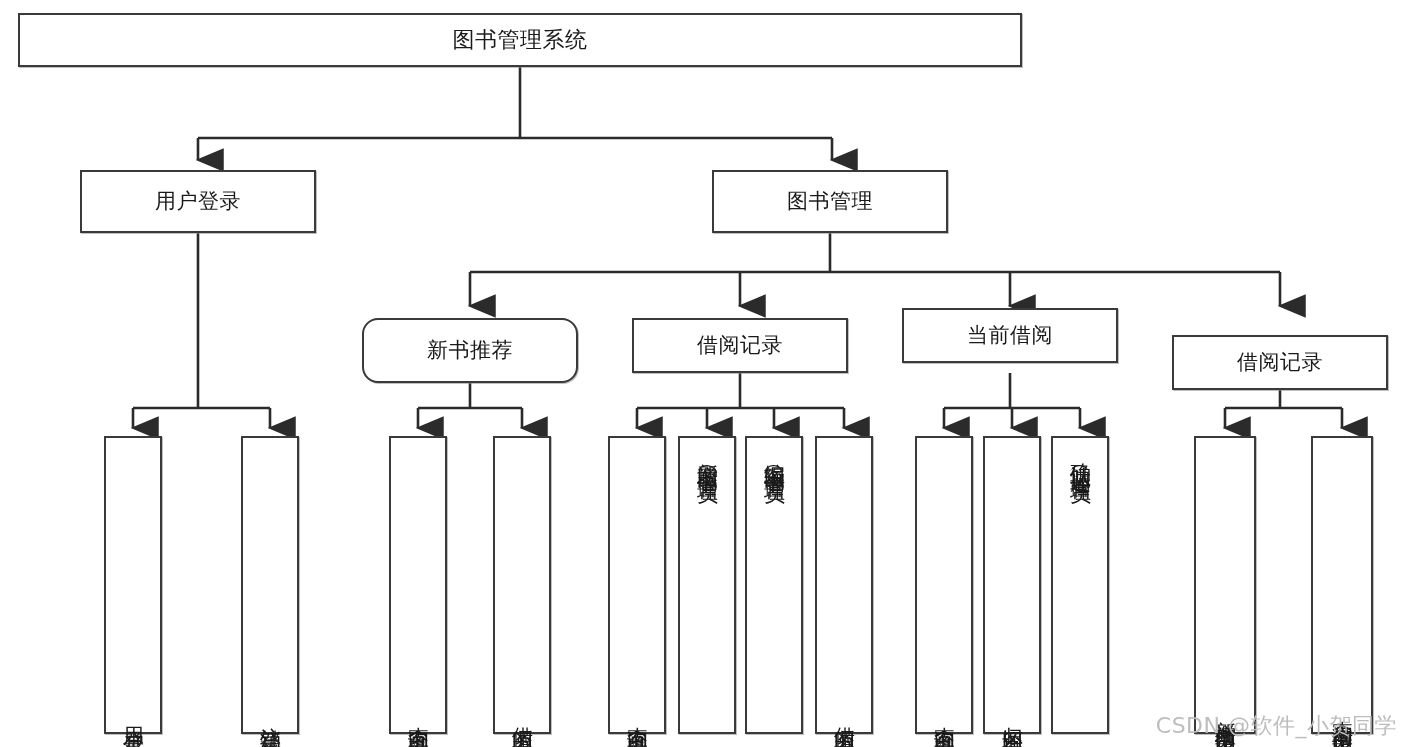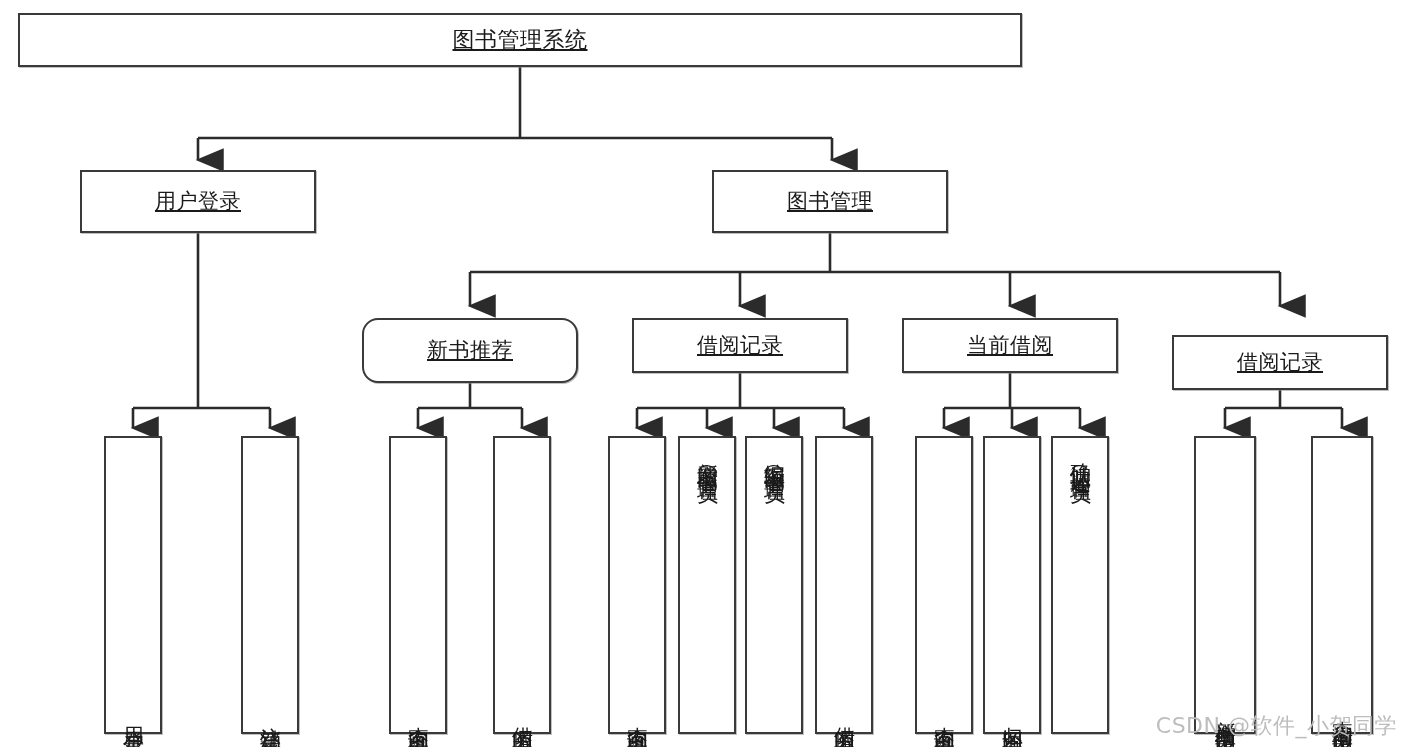--- a/index.html
+++ b/index.html
@@ -40,21 +40,20 @@
   .node .label {
     display: block;
     text-align: center;
     line-height: 1.18;
     letter-spacing: 0.5px;
   }
   
   .node.horiz .label {
     writing-mode: horizontal-tb;
     font-size: 21px;
-    text-decoration: underline;
   }
   .node.root .label {
     font-size: 22px;
   }
   
   .node.vert {
     align-items: flex-end;
     justify-content: center;
     padding-bottom: 10px;
   }
@@ -150,21 +149,21 @@
   <div class="node horiz" style="left:712px; top:170px; width:236px; height:63px;">
     <span class="label">图书管理</span>
   </div>
 
   <div class="node horiz" style="left:362px; top:318px; width:216px; height:65px;border-radius:16px;">
     <span class="label">新书推荐</span>
   </div>
   <div class="node horiz" style="left:632px; top:318px; width:216px; height:55px;">
     <span class="label">借阅记录</span>
   </div>
-  <div class="node horiz" style="left:902px; top:318px; width:216px; height:55px;">
+  <div class="node horiz" style="left:902px; top:308px; width:216px; height:55px;">
     <span class="label">当前借阅</span>
   </div>
   <div class="node horiz" style="left:1172px; top:335px; width:216px; height:55px;">
     <span class="label">借阅记录</span>
   </div>
 
   <div class="node vert" style="left:104px; top:436px; width:58px; height:298px;">
     <span class="label">用户登录</span>
   </div>
   <div class="node vert" style="left:241px; top:436px; width:58px; height:298px;">

